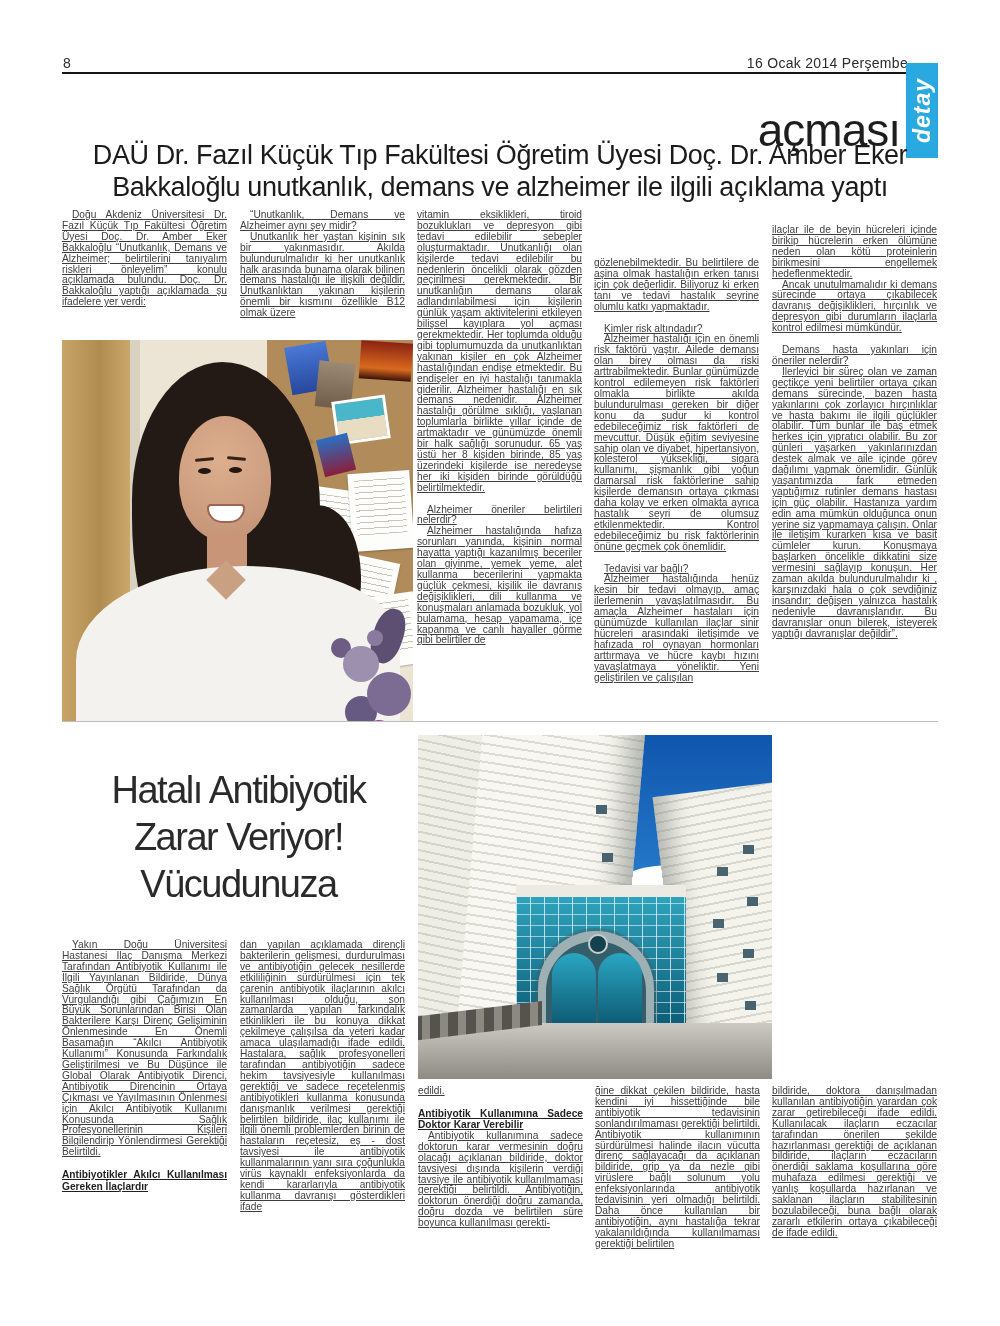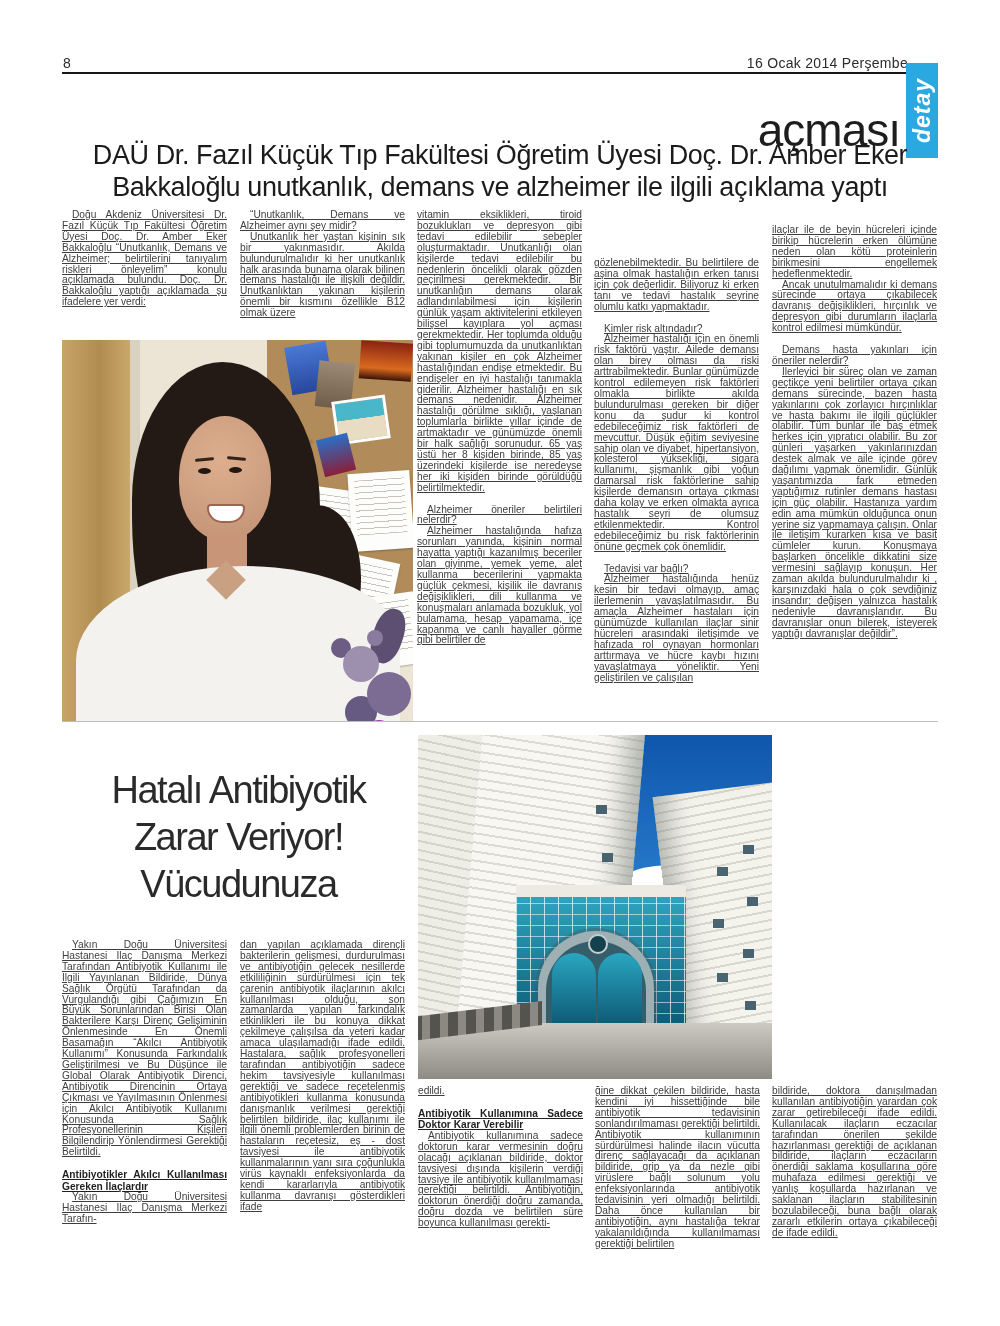--- a/index.html
+++ b/index.html
@@ -184,21 +184,20 @@
     <div class="p2-archglassL"></div>
     <div class="p2-archglassR"></div>
     <div class="p2-oculus"></div>
     <div class="p2-ground"></div>
     <div class="p2-steps"></div>
   </div>
 
   <div class="tcol" style="left:62px;top:940px;">
       <p class="para ind">Yakın Doğu Üniversitesi Hastanesi İlaç Danışma Merkezi Tarafından Antibiyotik Kullanımı ile İlgili Yayınlanan Bildiride, Dünya Sağlık Örgütü Tarafından da Vurgulandığı gibi Çağımızın En Büyük Sorunlarından Birisi Olan Bakterilere Karşı Direnç Gelişiminin Önlenmesinde En Önemli Basamağın “Akılcı Antibiyotik Kullanımı” Konusunda Farkındalık Geliştirilmesi ve Bu Düşünce ile Global Olarak Antibiyotik Direnci, Antibiyotik Direncinin Ortaya Çıkması ve Yayılmasının Önlenmesi için Akılcı Antibiyotik Kullanımı Konusunda Sağlık Profesyonellerinin Kişileri Bilgilendirip Yönlendirmesi Gerektiği Belirtildi.</p>
       <p class="para subhead gap">Antibiyotikler Akılcı Kullanılması Gereken İlaçlardır</p>
-      <p class="para ind">Yakın Doğu Üniversitesi Hastanesi İlaç Danışma Merkezi Tarafın-</p>
     </div>
   <div class="tcol" style="left:240px;top:940px;">
       <p class="para cont">dan yapılan açıklamada dirençli bakterilerin gelişmesi, durdurulması ve antibiyotiğin gelecek nesillerde etkililiğinin sürdürülmesi için tek çarenin antibiyotik ilaçlarının akılcı kullanılması olduğu, son zamanlarda yapılan farkındalık etkinlikleri ile bu konuya dikkat çekilmeye çalışılsa da yeteri kadar amaca ulaşılamadığı ifade edildi. Hastalara, sağlık profesyonelleri tarafından antibiyotiğin sadece hekim tavsiyesiyle kullanılması gerektiği ve sadece reçetelenmiş antibiyotikleri kullanma konusunda danışmanlık verilmesi gerektiği belirtilen bildiride, ilaç kullanımı ile ilgili önemli problemlerden birinin de hastaların reçetesiz, eş - dost tavsiyesi ile antibiyotik kullanmalarının yanı sıra çoğunlukla virüs kaynaklı enfeksiyonlarda da kendi kararlarıyla antibiyotik kullanma davranışı gösterdikleri ifade</p>
     </div>
   <div class="tcol" style="left:418px;top:1086px;">
       <p class="para cont">edildi.</p>
       <p class="para subhead gap">Antibiyotik Kullanımına Sadece Doktor Karar Verebilir</p>
       <p class="para ind">Antibiyotik kullanımına sadece doktorun karar vermesinin doğru olacağı açıklanan bildiride, doktor tavsiyesi dışında kişilerin verdiği tavsiye ile antibiyotik kullanılmaması gerektiği belirtildi. Antibiyotiğin, doktorun önerdiği doğru zamanda, doğru dozda ve belirtilen süre boyunca kullanılması gerekti-</p>
     </div>
   <div class="tcol" style="left:595px;top:1086px;">

